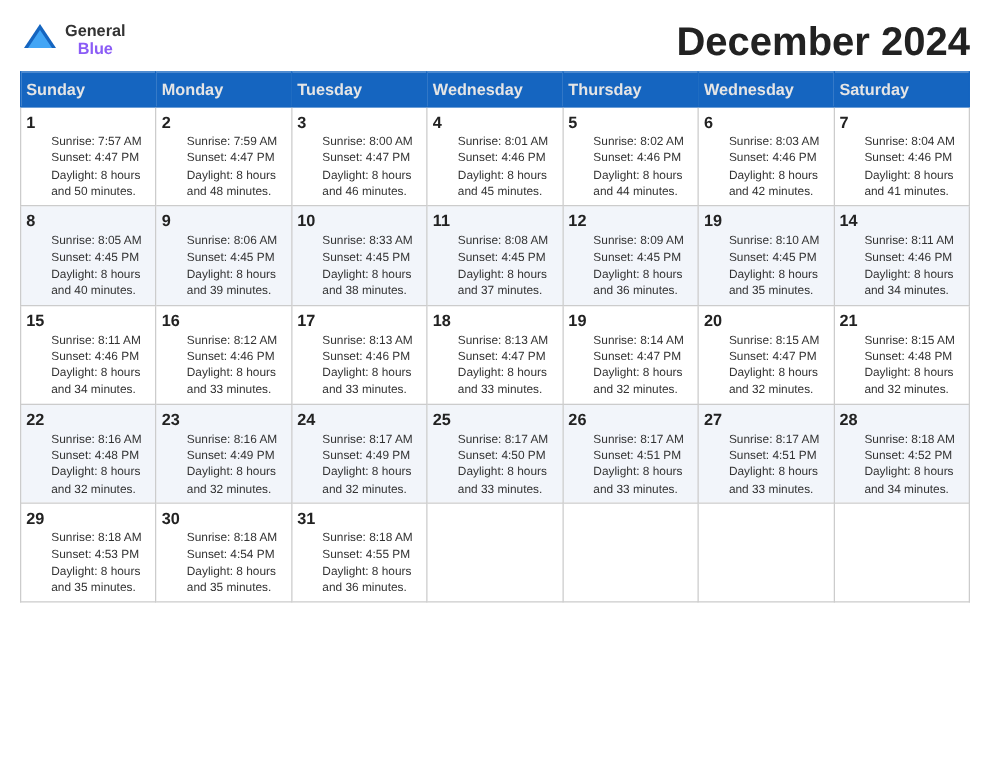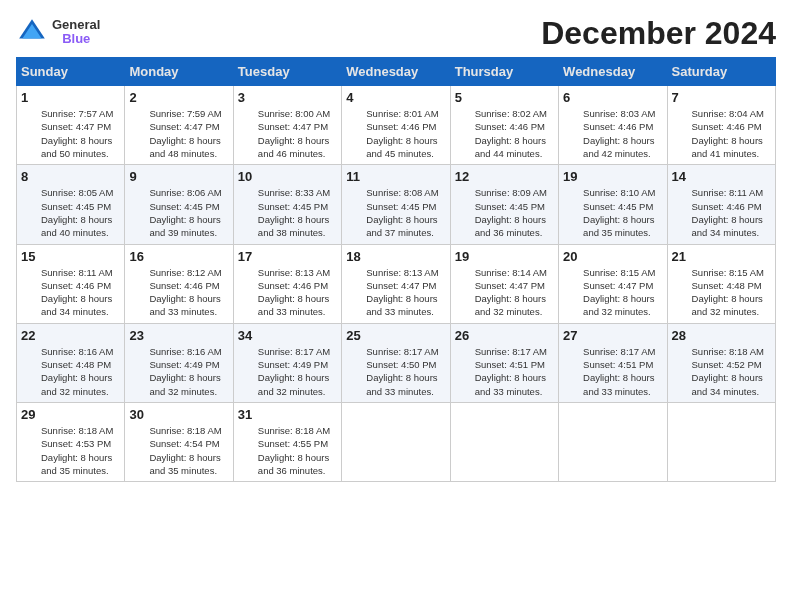--- a/index.html
+++ b/index.html
@@ -267,21 +267,21 @@
 Sunset: 4:48 PM
 Daylight: 8 hours and 32 minutes.</div>
         </td>
         <td>
           <span class="day-num">23</span>
           <div class="day-info">Sunrise: 8:16 AM
 Sunset: 4:49 PM
 Daylight: 8 hours and 32 minutes.</div>
         </td>
         <td>
-          <span class="day-num">34</span>
+          <span class="day-num">24</span>
           <div class="day-info">Sunrise: 8:17 AM
 Sunset: 4:49 PM
 Daylight: 8 hours and 32 minutes.</div>
         </td>
         <td>
           <span class="day-num">25</span>
           <div class="day-info">Sunrise: 8:17 AM
 Sunset: 4:50 PM
 Daylight: 8 hours and 33 minutes.</div>
         </td>

